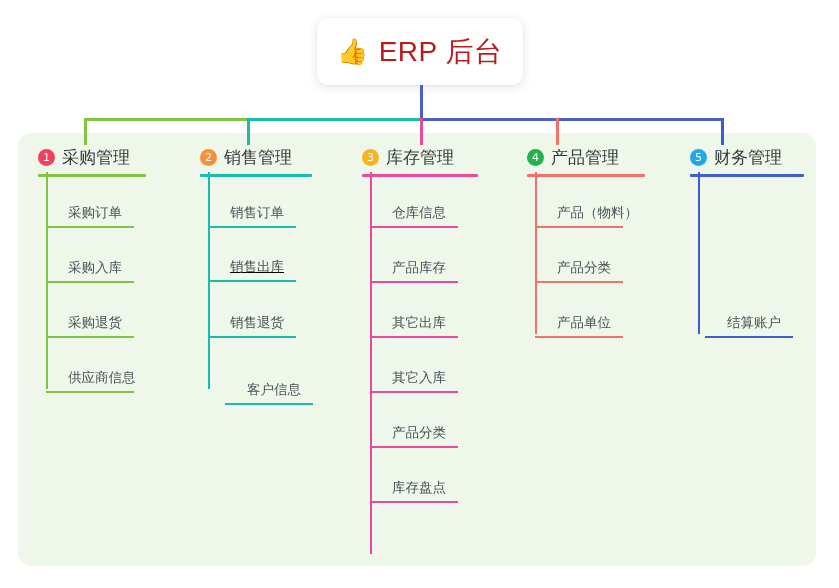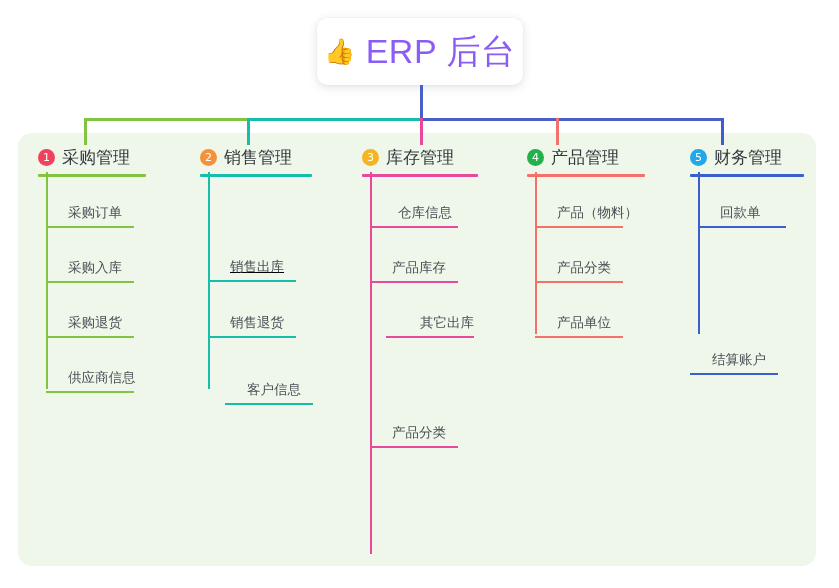--- a/index.html
+++ b/index.html
@@ -20,21 +20,21 @@
   
   .root-node{
     position:absolute;left:317px;top:18px;width:206px;height:67px;
     background:#ffffff;border-radius:10px;
     box-shadow:0 2px 10px rgba(60,70,90,.16), 0 0 0 .5px rgba(0,0,0,.03);
     display:flex;align-items:center;justify-content:center;
     gap:10px;
   }
   .root-emoji{font-size:25px;line-height:1;}
   .root-title{
-    font-size:34px;color:#8b5cf6;letter-spacing:.5px;white-space:nowrap;
+    font-size:28px;color:#b91c1c;letter-spacing:.5px;white-space:nowrap;
   }
 
   
   .seg{position:absolute;}
   .h{height:3px;}
   .v{width:3px;}
 
   
   .col{position:absolute;top:145px;}
   .col-head{
@@ -106,54 +106,66 @@
           <div class="item-rule" style="width: 88px; background: rgb(130, 195, 65);"></div>
         </div>
       </div>
       <div class="col" style="left: 200px;">
         <div class="col-head">
           <span class="badge" style="background: rgb(244, 146, 60);">2</span>
           <span class="col-title">销售管理</span>
         </div>
         <div class="col-rule" style="width: 112px; background: rgb(22, 189, 170);"></div>
         <div class="spine" style="left: 8px; height: 217px; background: rgb(22, 189, 170);"></div>
+        <div class="item" style="left: 8px; top: 59px;">
+          <div class="item-label">销售订单</div>
+          <div class="item-rule" style="width: 88px; background: rgb(22, 189, 170);"></div>
+        </div>
         <div class="item" style="left: 8px; top: 113px; text-decoration: underline;">
           <div class="item-label">销售出库</div>
           <div class="item-rule" style="width: 88px; background: rgb(22, 189, 170);"></div>
         </div>
         <div class="item" style="left: 8px; top: 169px;">
           <div class="item-label">销售退货</div>
           <div class="item-rule" style="width: 88px; background: rgb(22, 189, 170);"></div>
         </div>
         <div class="item" style="left: 8px; top: 236px; padding-left: 17px;">
           <div class="item-label">客户信息</div>
           <div class="item-rule" style="width: 88px; background: rgb(22, 189, 170);"></div>
         </div>
       </div>
       <div class="col" style="left: 362px;">
         <div class="col-head">
           <span class="badge" style="background: rgb(245, 180, 35);">3</span>
           <span class="col-title">库存管理</span>
         </div>
         <div class="col-rule" style="width: 116px; background: rgb(232, 73, 155);"></div>
         <div class="spine" style="left: 8px; height: 382px; background: rgb(232, 73, 155);"></div>
-        <div class="item" style="left: 8px; top: 59px; text-align: center;">
+        <div class="item" style="left: 8px; top: 59px;">
           <div class="item-label">仓库信息</div>
           <div class="item-rule" style="width: 88px; background: rgb(232, 73, 155);"></div>
         </div>
         <div class="item" style="left: 8px; top: 114px;">
           <div class="item-label">产品库存</div>
           <div class="item-rule" style="width: 88px; background: rgb(232, 73, 155);"></div>
         </div>
-        <div class="item" style="left: 24px; top: 169px; text-align: right;">
+        <div class="item" style="left: 8px; top: 169px;">
           <div class="item-label">其它出库</div>
+          <div class="item-rule" style="width: 88px; background: rgb(232, 73, 155);"></div>
+        </div>
+        <div class="item" style="left: 8px; top: 224px;">
+          <div class="item-label">其它入库</div>
           <div class="item-rule" style="width: 88px; background: rgb(232, 73, 155);"></div>
         </div>
         <div class="item" style="left: 8px; top: 279px;">
           <div class="item-label">产品分类</div>
+          <div class="item-rule" style="width: 88px; background: rgb(232, 73, 155);"></div>
+        </div>
+        <div class="item" style="left: 8px; top: 334px;">
+          <div class="item-label">库存盘点</div>
           <div class="item-rule" style="width: 88px; background: rgb(232, 73, 155);"></div>
         </div>
       </div>
       <div class="col" style="left: 527px;">
         <div class="col-head">
           <span class="badge" style="background: rgb(34, 178, 76);">4</span>
           <span class="col-title">产品管理</span>
         </div>
         <div class="col-rule" style="width: 118px; background: rgb(244, 112, 106);"></div>
         <div class="spine" style="left: 8px; height: 162px; background: rgb(244, 112, 106);"></div>
@@ -170,24 +182,20 @@
           <div class="item-rule" style="width: 88px; background: rgb(244, 112, 106);"></div>
         </div>
       </div>
       <div class="col" style="left: 690px;">
         <div class="col-head">
           <span class="badge" style="background: rgb(34, 167, 232);">5</span>
           <span class="col-title">财务管理</span>
         </div>
         <div class="col-rule" style="width: 114px; background: rgb(60, 95, 208);"></div>
         <div class="spine" style="left: 8px; height: 162px; background: rgb(60, 95, 208);"></div>
-        <div class="item" style="left: 8px; top: 59px;">
-          <div class="item-label">回款单</div>
-          <div class="item-rule" style="width: 88px; background: rgb(60, 95, 208);"></div>
-        </div>
-        <div class="item" style="left: 0; top: 169px; margin-top: 37px;">
+        <div class="item" style="left: 15px; top: 169px;">
           <div class="item-label">结算账户</div>
           <div class="item-rule" style="width: 88px; background: rgb(60, 95, 208);"></div>
         </div>
       </div>
     </div>
 
 </div>
 
 </body></html>

